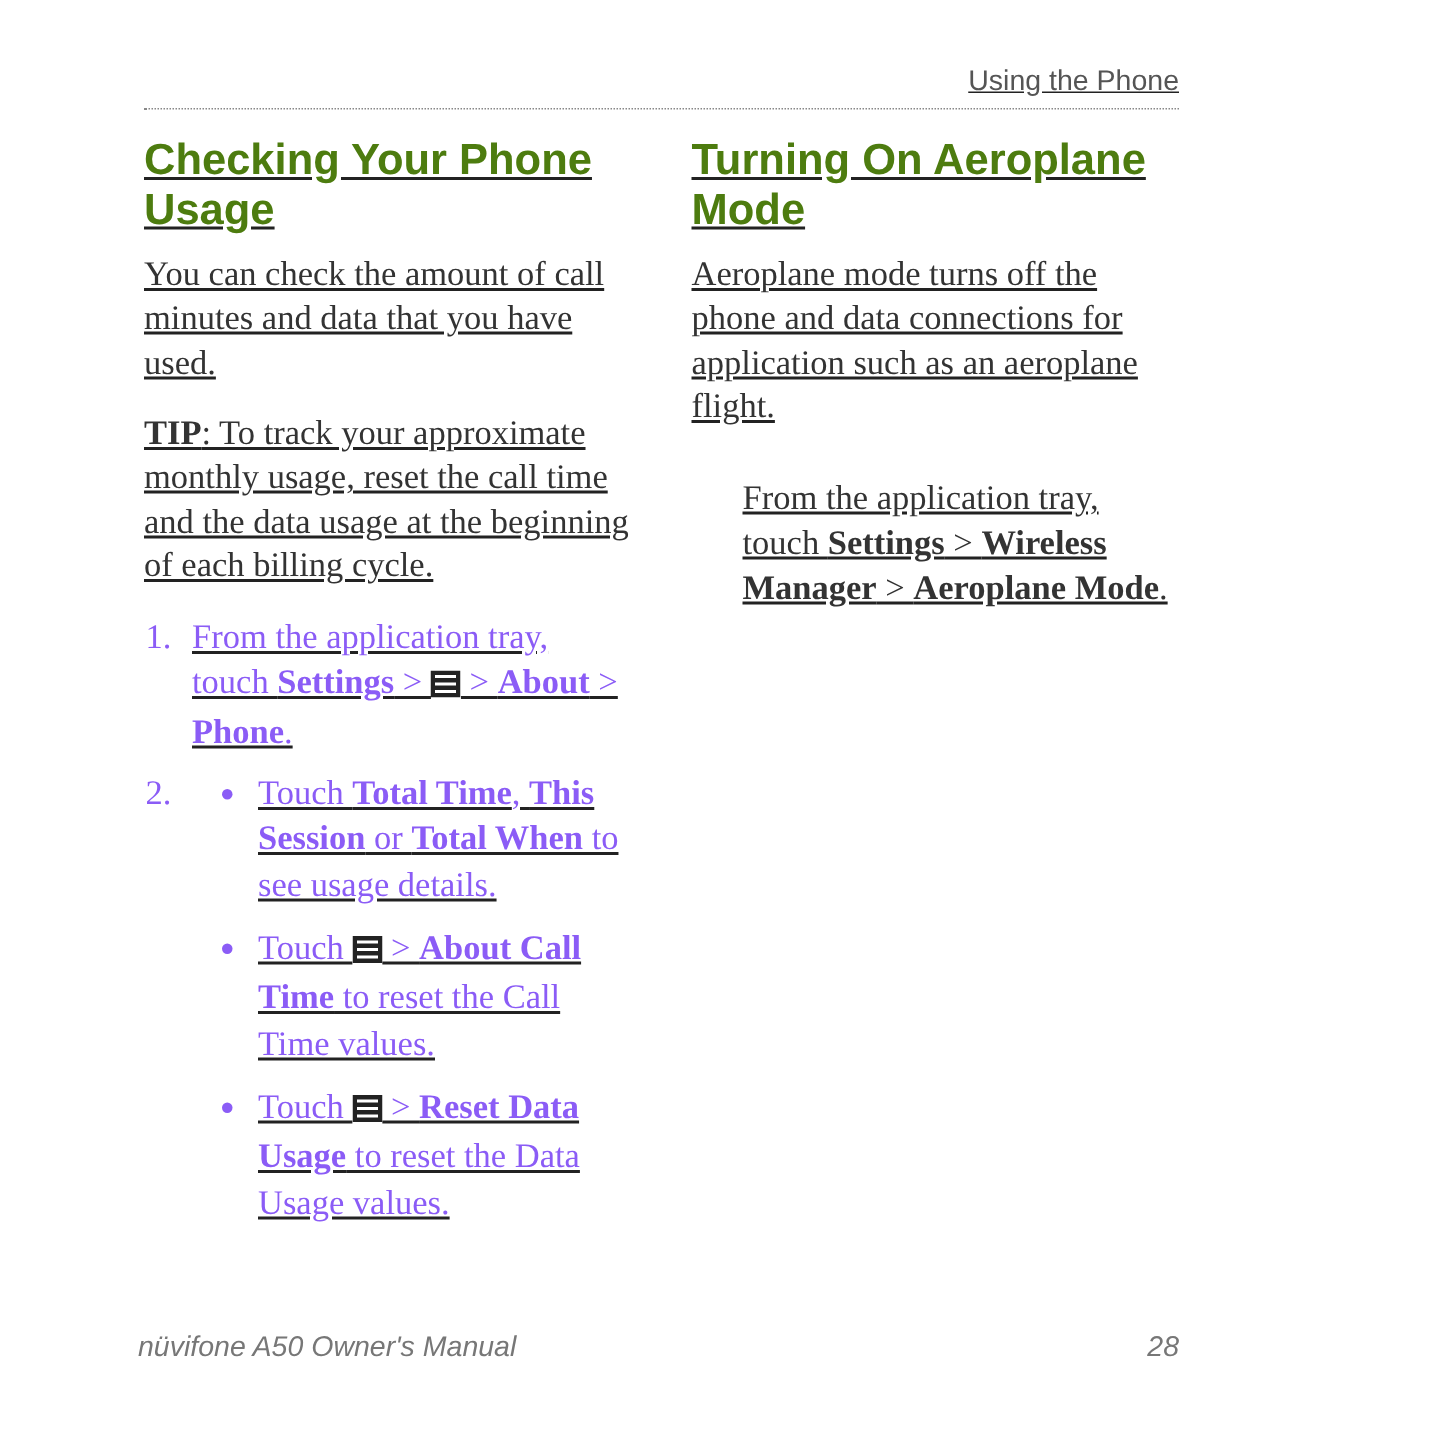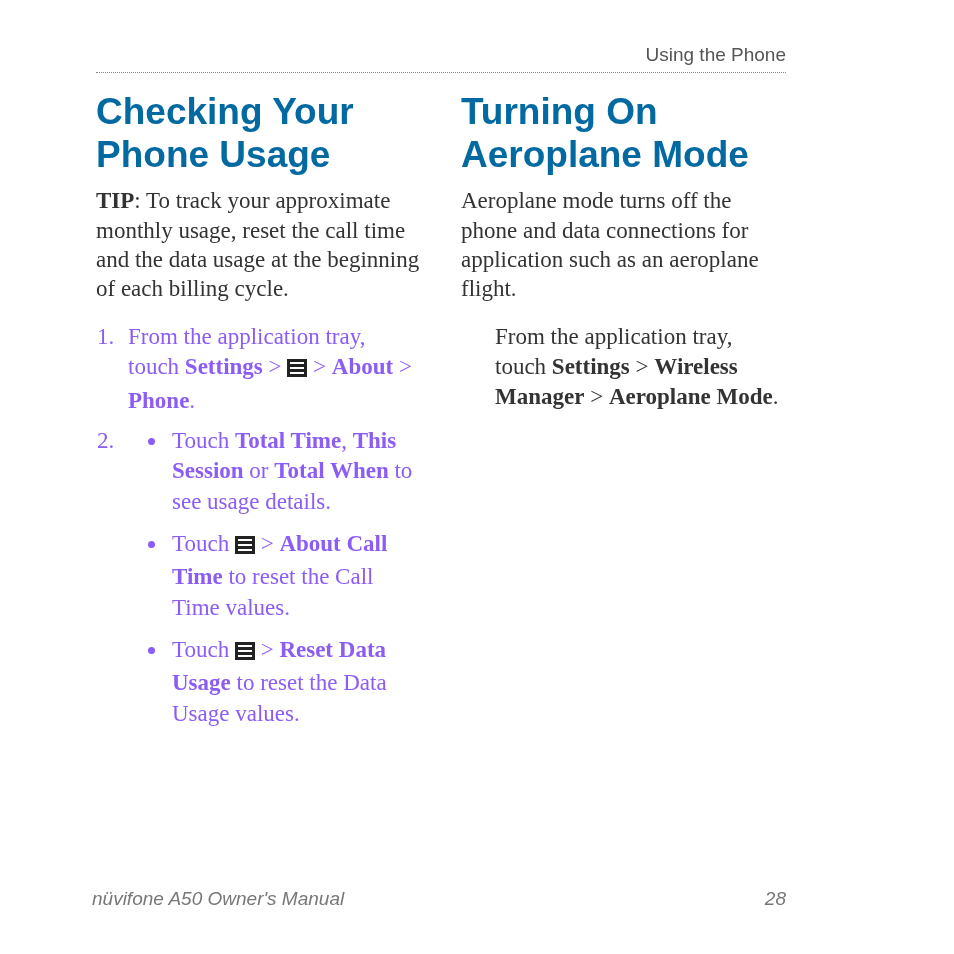--- a/index.html
+++ b/index.html
@@ -10,42 +10,43 @@
     background: #fff;
     font-family: "Times New Roman", Times, serif;
     color: #222;
   }
   .page {
     box-sizing: border-box;
     width: 858px;
     height: 954px;
     padding: 44px 72px 36px 96px;
     position: relative;
+    text-decoration: underline;
   }
   .header-line {
     text-align: right;
     font-family: Arial, Helvetica, sans-serif;
     font-size: 19px;
     color: #555;
     padding-bottom: 6px;
     border-bottom: 1px dotted #888;
     margin-bottom: 18px;
   }
   .columns {
     display: flex;
     gap: 40px;
   }
   .col {
     flex: 1 1 0;
   }
   h2.section {
     font-family: Arial, Helvetica, sans-serif;
     font-weight: bold;
-    font-size: 37px;
-    color: #0369a1;
+    font-size: 29px;
+    color: #4d7c0f;
     margin: 0 0 10px 0;
     line-height: 1.15;
   }
   p.body {
     font-size: 23px;
     line-height: 1.28;
     margin: 0 0 18px 0;
     color: #333;
   }
   .b { font-weight: bold; }
@@ -63,21 +64,21 @@
   ul.bullets {
     list-style-type: disc;
     padding-left: 40px;
     margin: 6px 0 0 0;
   }
   ul.bullets > li {
     margin-bottom: 12px;
     padding-left: 4px;
   }
   .indent-block {
-    margin: 18px 0 14px 34px;
+    margin: 32px 0 14px 34px;
     font-size: 23px;
     line-height: 1.3;
     color: #333;
   }
   .icon {
     display: inline-block;
     vertical-align: -3px;
   }
   .footer {
     position: absolute;
@@ -100,20 +101,21 @@
 
 <div class="page">
 
   <div class="header-line">Using the Phone</div>
 
   <div class="columns">
 
     <div class="col">
       <h2 class="section">Checking Your Phone Usage</h2>
 
+      <p class="body">You can check the amount of call minutes and data that you have used.</p>
 
       <p class="body">
         <span class="b">TIP</span><span>: To track your approximate monthly usage, reset the call time and the data usage at the beginning of each billing cycle.</span>
       </p>
 
       <ol class="steps">
         <li>
           <span>From the application tray, touch </span><span class="b">Settings</span><span> &gt; </span><span class="icon"><svg width="20" height="18" viewBox="0 0 20 18">
                 <rect x="0" y="0" width="20" height="18" fill="#222"></rect>
                 <rect x="3" y="3" width="14" height="2" fill="#fff"></rect>

